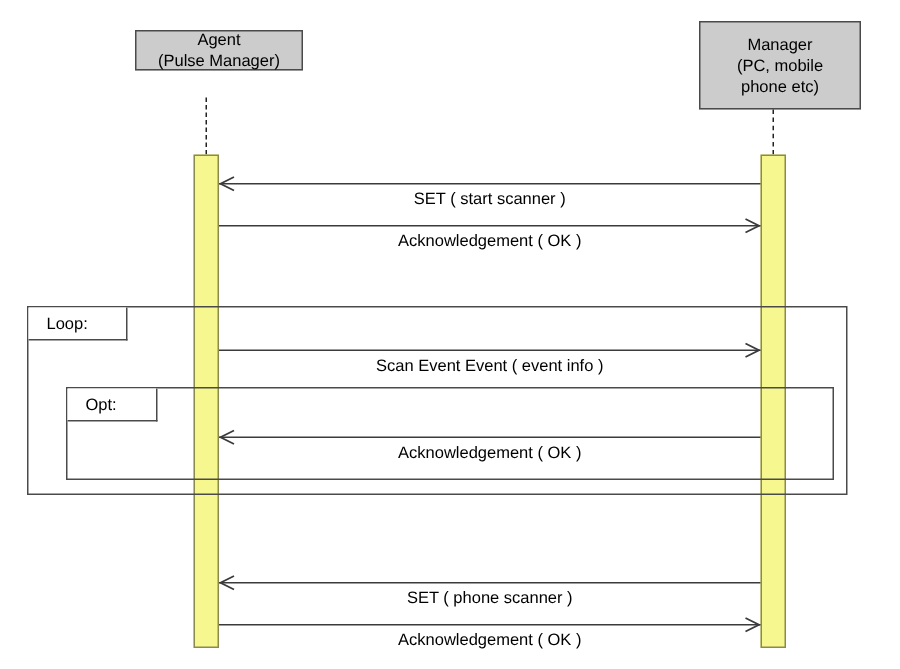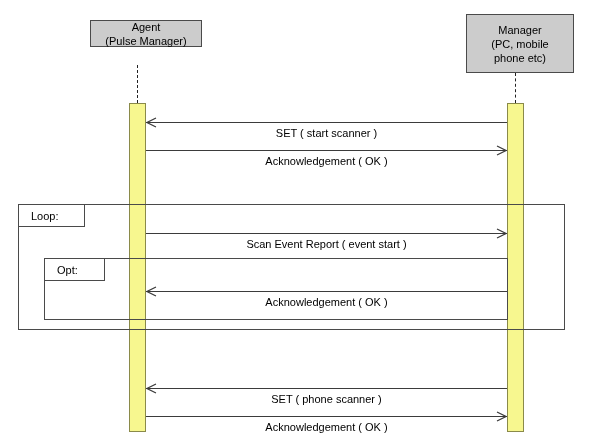--- a/index.html
+++ b/index.html
@@ -119,21 +119,21 @@
     <div class="participant-box" style="left: 466px; top: 14px; width: 108px; height: 59px; background: rgb(204, 204, 204);">
       <span class="pline">Manager</span>
       <span class="pline">(PC, mobile</span>
       <span class="pline">phone etc)</span>
     </div>
     <div class="lifeline-dash" style="left: 515px; top: 73px; height: 30px;"></div>
     <div class="activation-bar" style="left: 507px; top: 103px; width: 17px; height: 329px; background: rgb(247, 247, 143); border-color: rgb(138, 138, 74);"></div>
     <div class="fragment" style="left: 18px; top: 204px; width: 547px; height: 126px;">
       <div class="fragment-label" style="width: 66px; height: 22px;">Loop:</div>
     </div>
-    <div class="fragment" style="left: 44px; top: 258px; width: 464px; height: 62px;">
+    <div class="fragment" style="left: 44px; top: 258px; width: 512px; height: 62px;">
       <div class="fragment-label" style="width: 60px; height: 22px;">Opt:</div>
     </div>
     <div class="message" style="left: 146px; top: 122px; width: 361px;">
       <div class="message-line" style="width: 361px; border-top-color: rgb(59, 59, 59);"></div>
       <div class="message-label">SET ( start scanner )</div>
       <div class="arrowhead" style="left: 0px;">
         <svg width="11" height="11" viewBox="0 0 11 11">
           <path d="M10,1 L1,5.5 L10,10" fill="none" stroke="#3b3b3b" stroke-width="1.2"></path>
         </svg>
       </div>
@@ -142,21 +142,21 @@
       <div class="message-line" style="width: 361px; border-top-color: rgb(59, 59, 59);"></div>
       <div class="message-label">Acknowledgement ( OK )</div>
       <div class="arrowhead" style="left: 350px;">
         <svg width="11" height="11" viewBox="0 0 11 11">
           <path d="M1,1 L10,5.5 L1,10" fill="none" stroke="#3b3b3b" stroke-width="1.2"></path>
         </svg>
       </div>
     </div>
     <div class="message" style="left: 146px; top: 233px; width: 361px;">
       <div class="message-line" style="width: 361px; border-top-color: rgb(59, 59, 59);"></div>
-      <div class="message-label">Scan Event Report ( event start )</div>
+      <div class="message-label">Scan Event Event ( event info )</div>
       <div class="arrowhead" style="left: 350px;">
         <svg width="11" height="11" viewBox="0 0 11 11">
           <path d="M1,1 L10,5.5 L1,10" fill="none" stroke="#3b3b3b" stroke-width="1.2"></path>
         </svg>
       </div>
     </div>
     <div class="message" style="left: 146px; top: 291px; width: 361px;">
       <div class="message-line" style="width: 361px; border-top-color: rgb(59, 59, 59);"></div>
       <div class="message-label">Acknowledgement ( OK )</div>
       <div class="arrowhead" style="left: 0px;">

